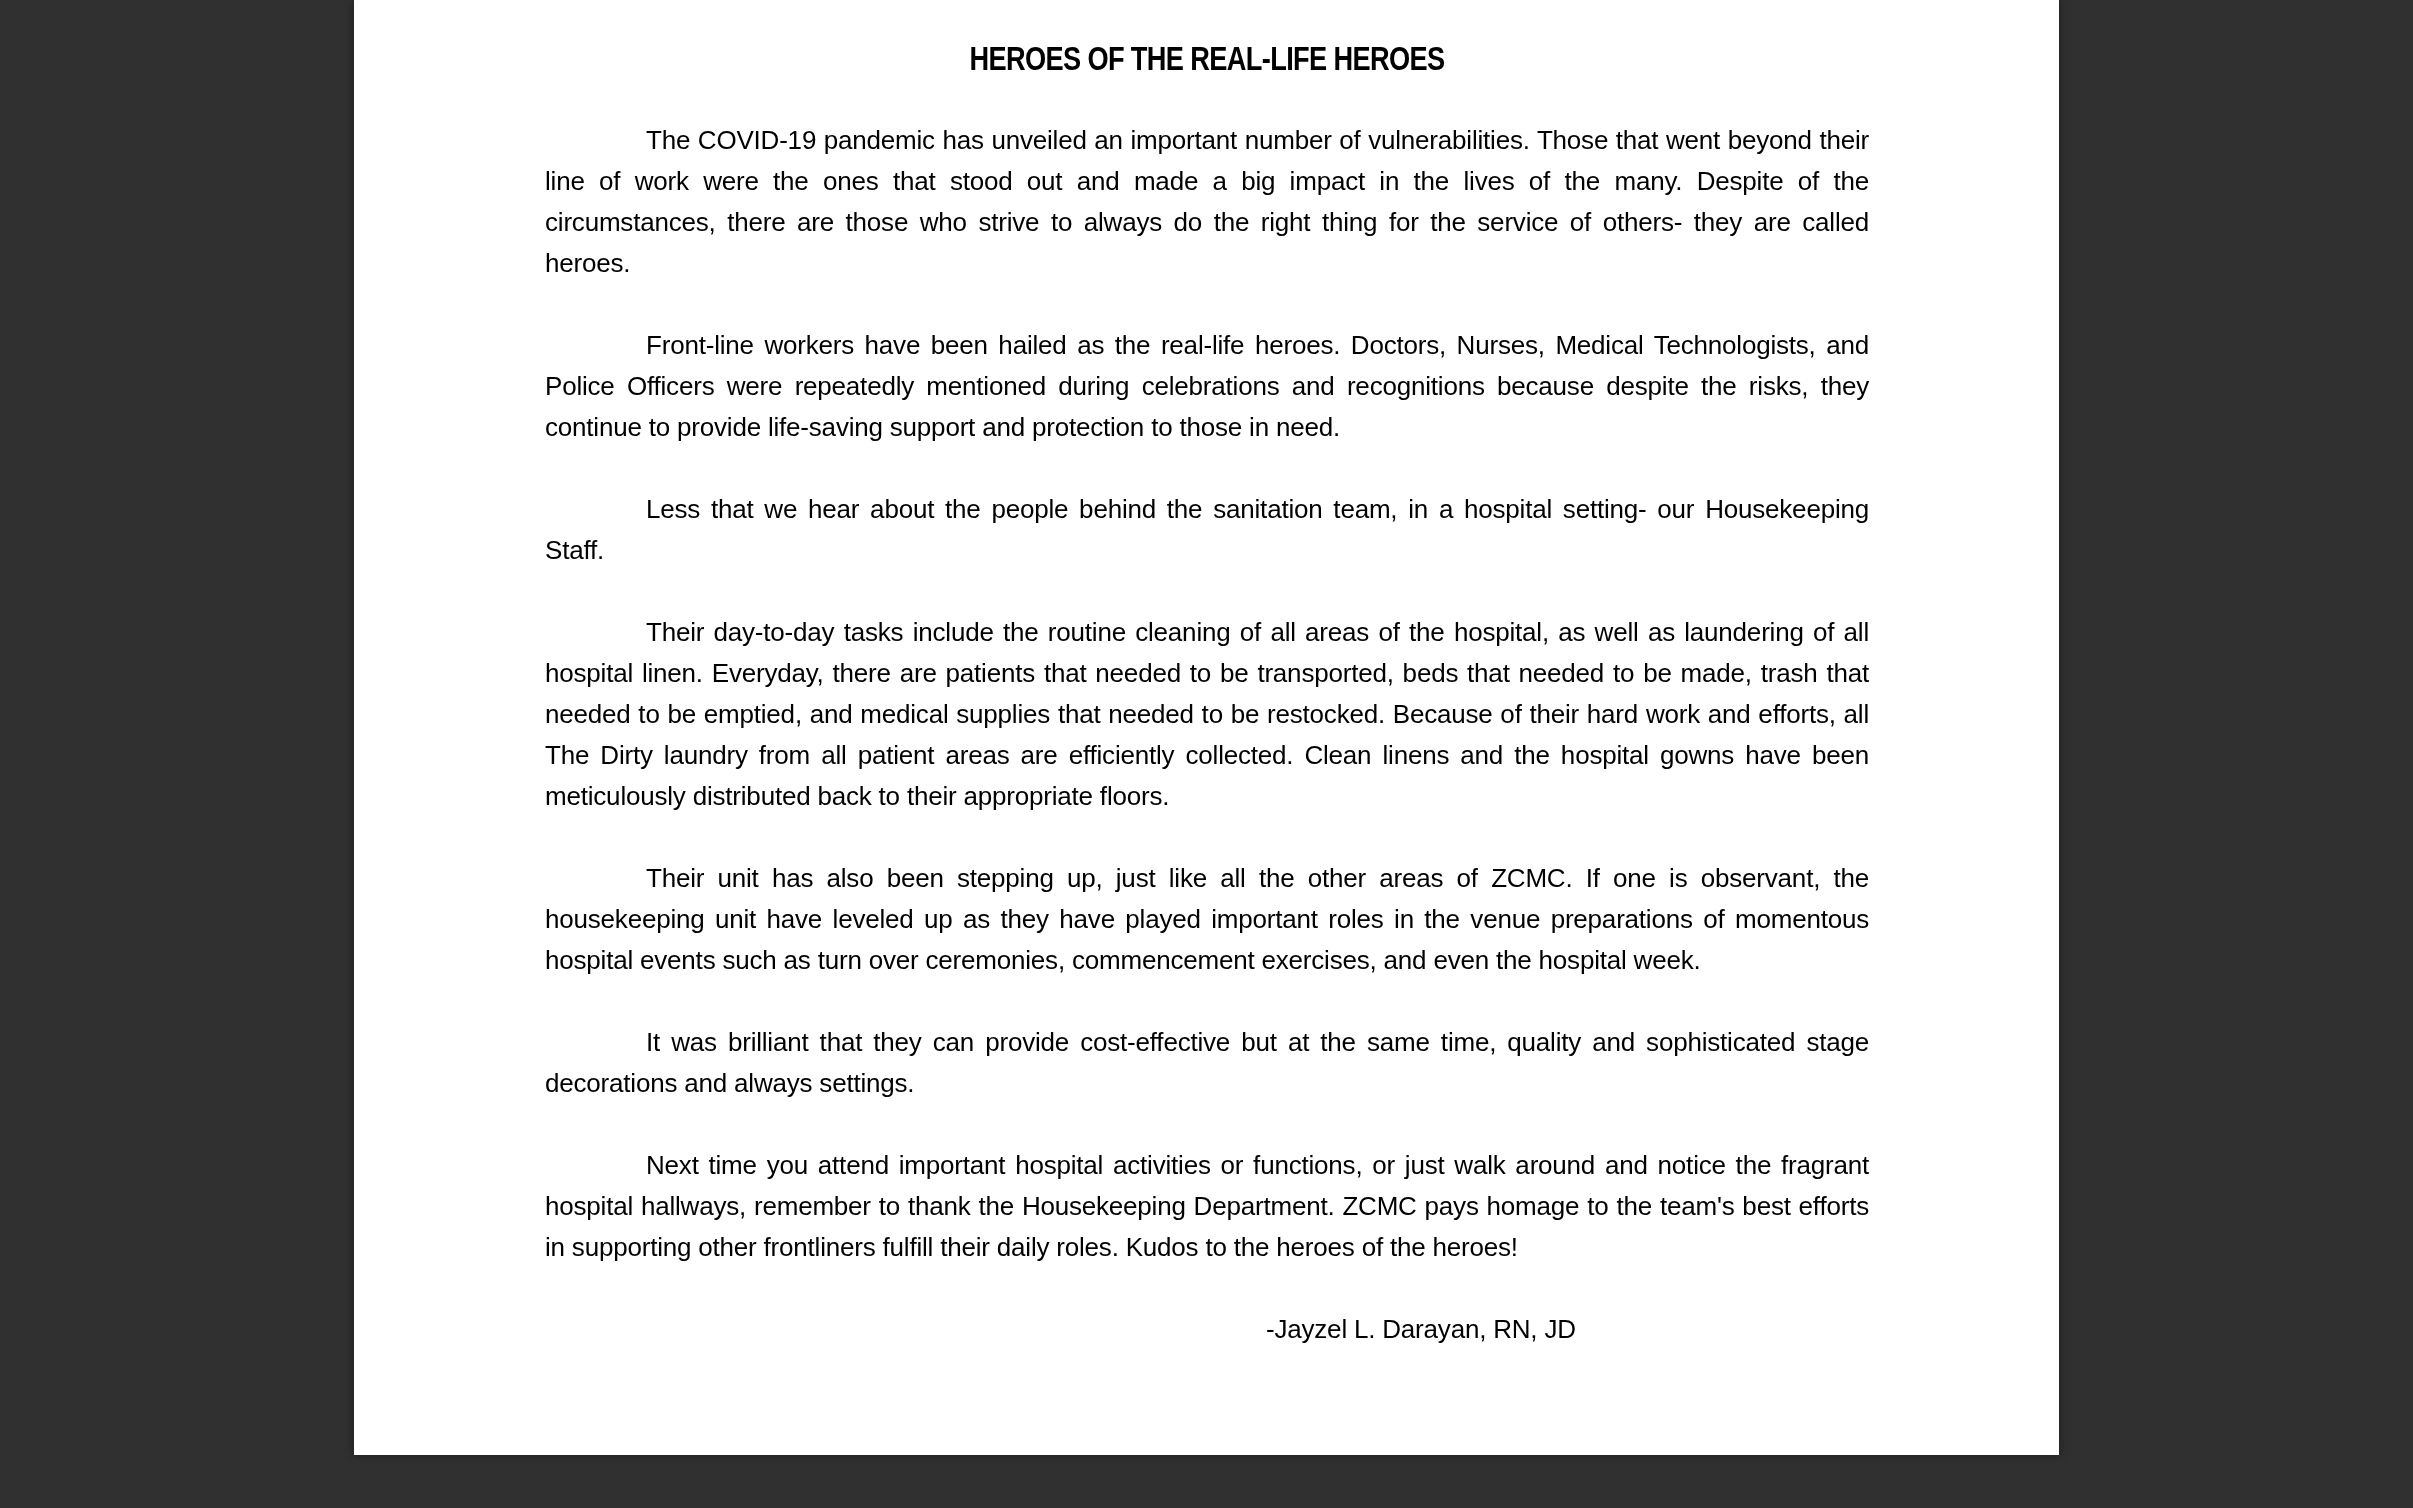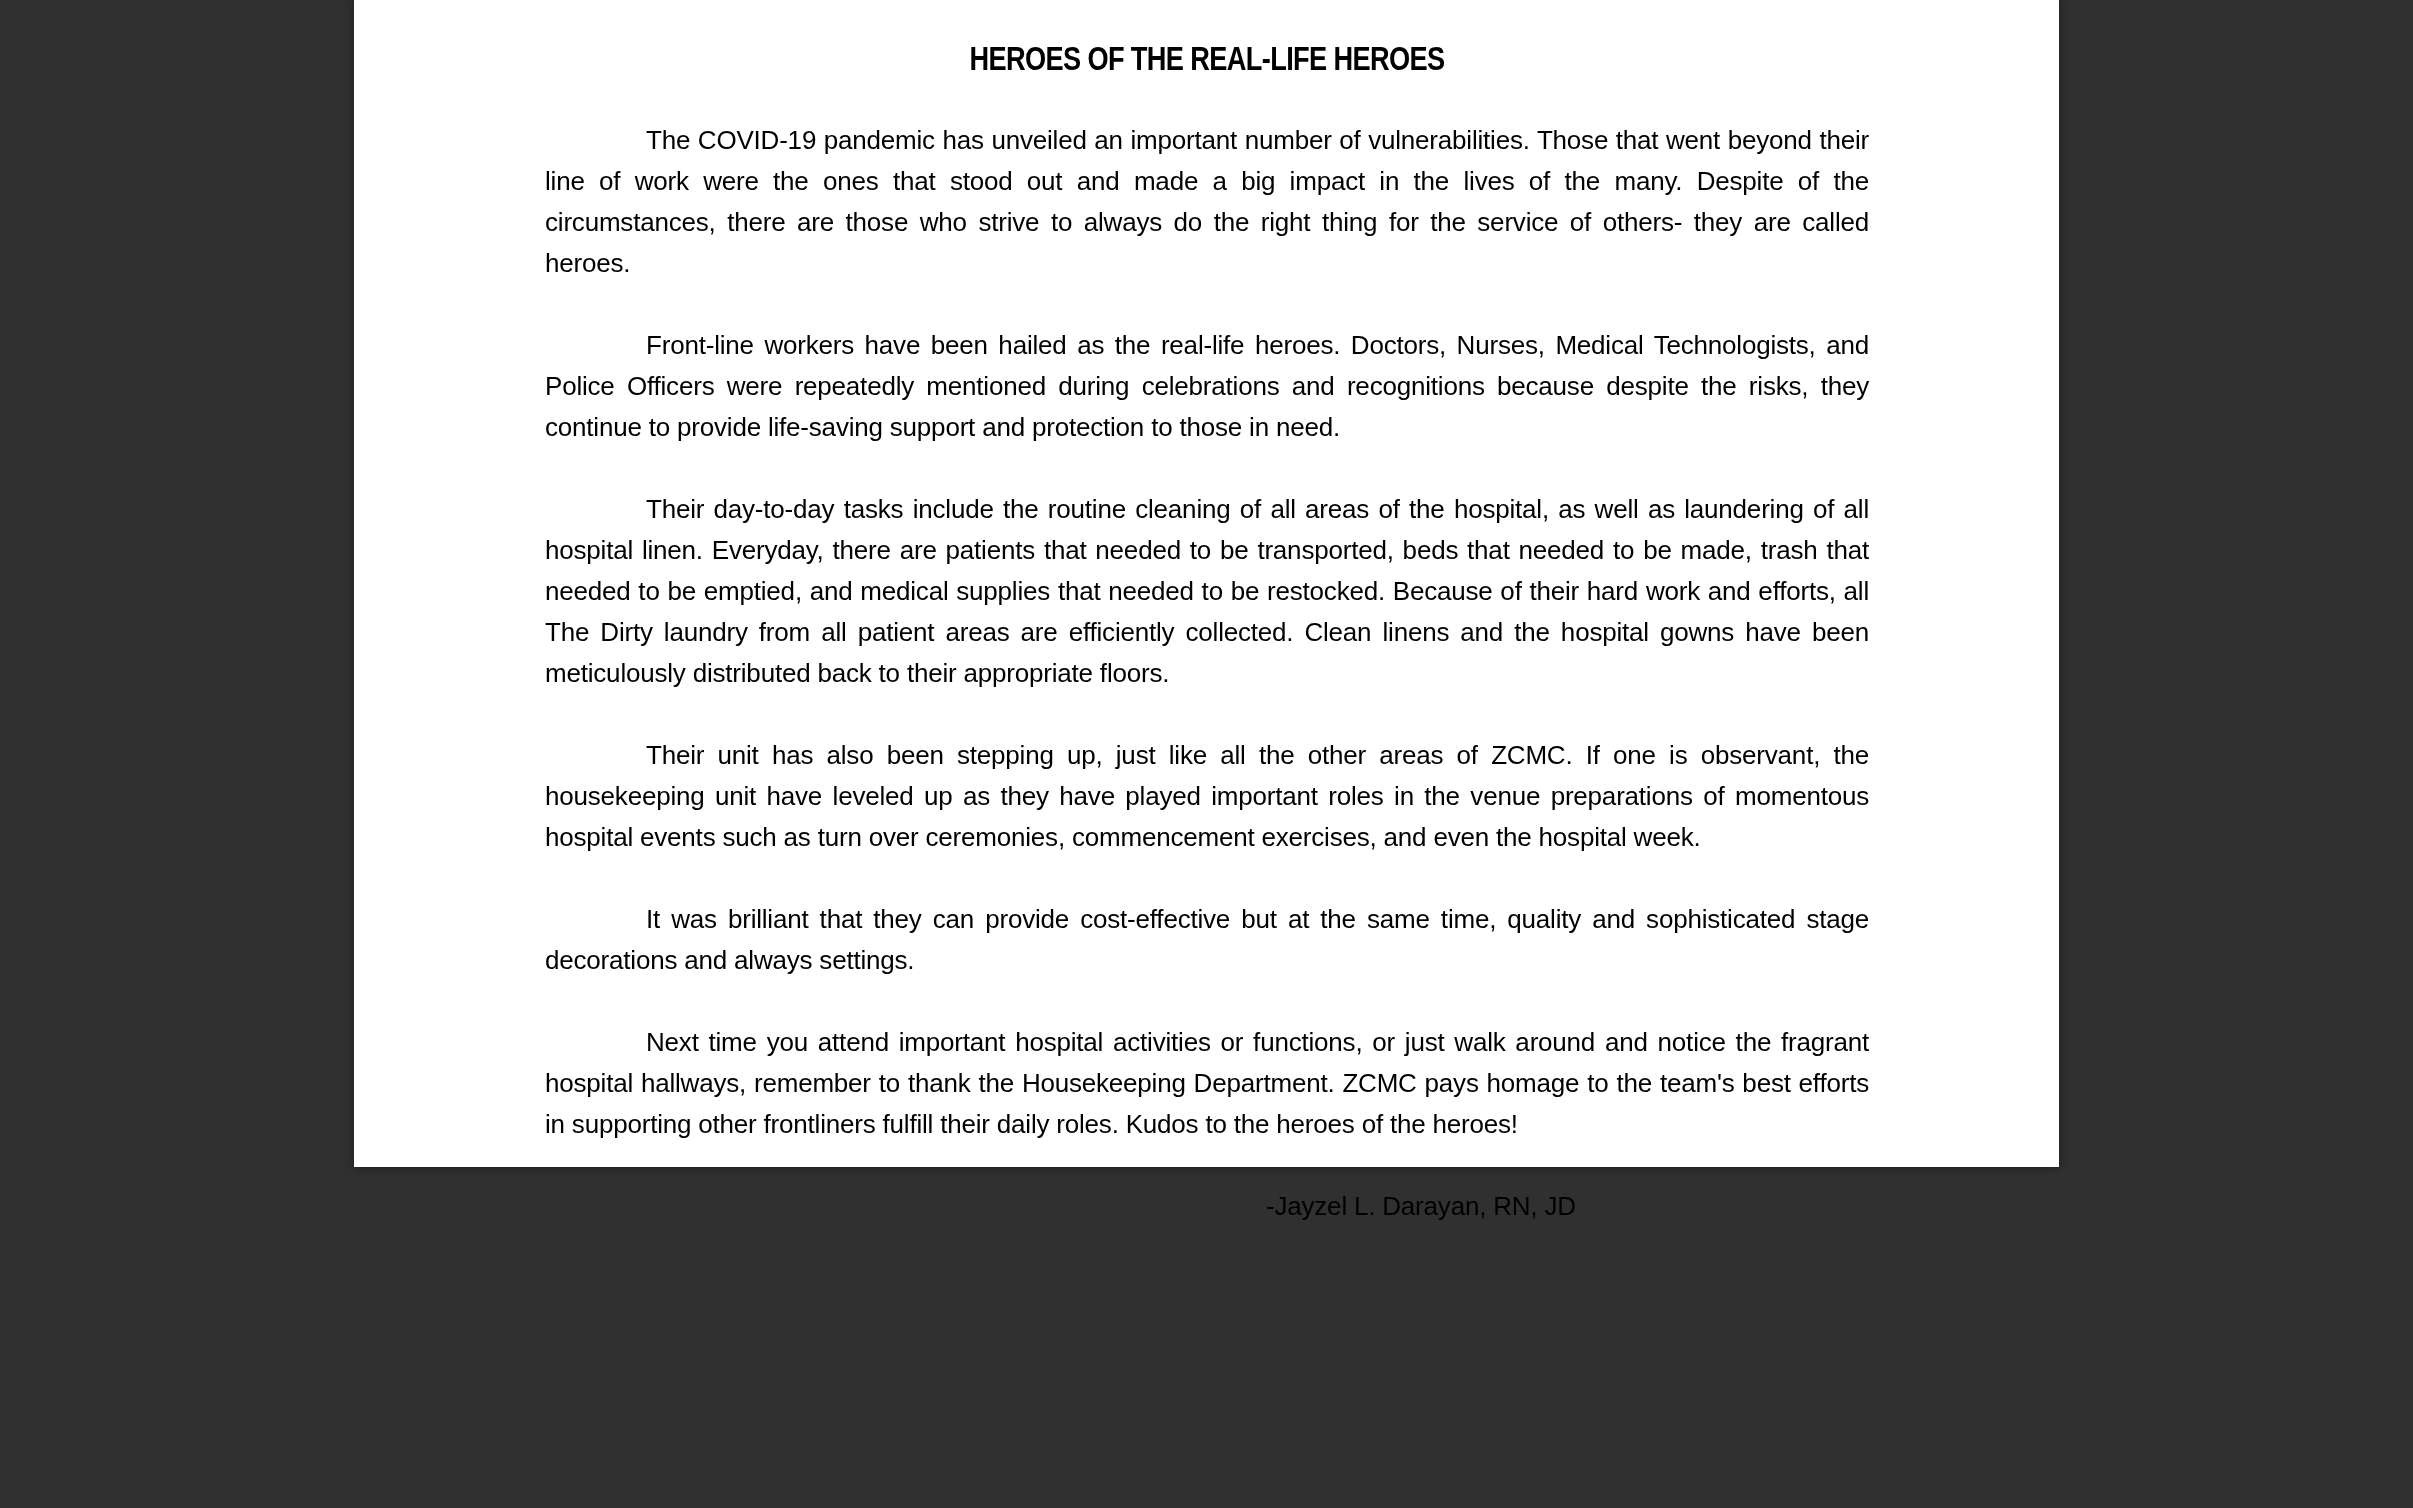--- a/index.html
+++ b/index.html
@@ -17,21 +17,21 @@
   }
   .canvas {
     position: absolute;
     inset: 0;
   }
   .page {
     position: absolute;
     left: 354px;
     top: 0;
     width: 1705px;
-    height: 1167px;
+    height: 1455px;
     background: #ffffff;
     box-shadow: 0 0 8.4px rgba(0,0,0,0.45);
     box-sizing: border-box;
     padding: 38px 190px 0 191px;
   }
   .doc-title {
     margin: 0;
     text-align: center;
     font-size: 34px;
     line-height: 41px;
@@ -59,20 +59,21 @@
 </style>
 </head>
 <body>
 
 <div class="canvas">
   <div class="page">
     <h1 class="doc-title">HEROES OF THE REAL-LIFE HEROES</h1>
     <div>
         <p class="para">The COVID-19 pandemic has unveiled an important number of vulnerabilities. Those that went beyond their line of work were the ones that stood out and made a big impact in the lives of the many. Despite of the circumstances, there are those who strive to always do the right thing for the service of others- they are called heroes.</p>
         <p class="para">Front-line workers have been hailed as the real-life heroes. Doctors, Nurses, Medical Technologists, and Police Officers were repeatedly mentioned during celebrations and recognitions because despite the risks, they continue to provide life-saving support and protection to those in need.</p>
+        <p class="para">Less that we hear about the people behind the sanitation team, in a hospital setting- our Housekeeping Staff.</p>
         <p class="para">Their day-to-day tasks include the routine cleaning of  all areas of the hospital, as well as laundering of all hospital linen. Everyday, there are patients that needed to be transported, beds that needed to be made, trash that needed to be emptied, and medical supplies that needed to be restocked. Because of their hard work and efforts, all The Dirty laundry from all patient areas are efficiently collected. Clean linens and the hospital gowns have been meticulously distributed back to their appropriate floors.</p>
         <p class="para">Their unit has also been stepping up, just like all the other areas of ZCMC. If one is observant, the housekeeping unit have leveled up as they have played important roles in the venue preparations of momentous hospital events such as turn over ceremonies, commencement exercises, and even the hospital  week.</p>
         <p class="para">It was brilliant that they can provide cost-effective but at the same time, quality and sophisticated stage decorations and always settings.</p>
         <p class="para">Next time you attend important hospital activities or functions, or just walk around and notice the fragrant hospital hallways, remember to thank the Housekeeping Department. ZCMC pays homage to the team's best efforts in supporting other frontliners fulfill their daily roles. Kudos to the heroes of the heroes!</p>
       </div>
     <p class="signature">-Jayzel L. Darayan, RN, JD</p>
   </div>
 </div>
 
 

